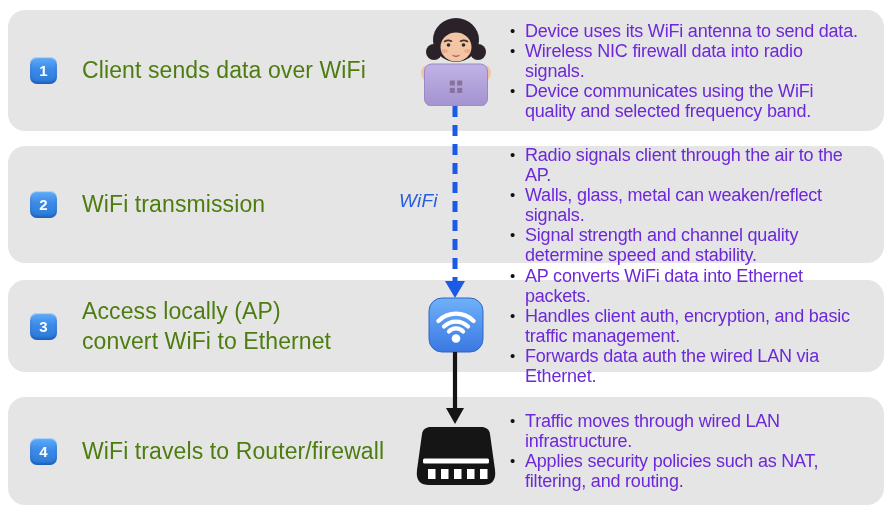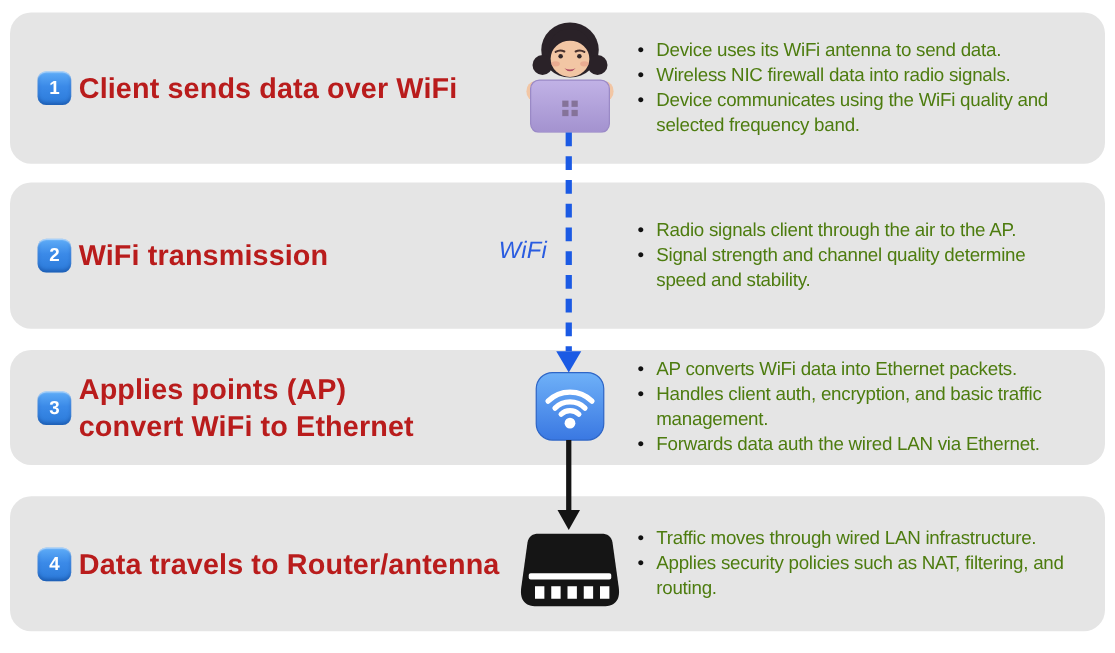--- a/index.html
+++ b/index.html
@@ -12,27 +12,27 @@
     display:flex;align-items:center;
   }
   .badge{
     width:27px;height:27px;border-radius:7px;flex:0 0 27px;
     background:linear-gradient(180deg,#5fadf8 0%,#3b8ae8 45%,#2b7ad9 100%);
     box-shadow:inset 0 1px 1px rgba(255,255,255,.55), inset 0 -2px 3px rgba(0,40,110,.35);
     display:flex;align-items:center;justify-content:center;
     color:#fff;font-weight:bold;font-size:15px;margin-left:22px;
   }
   .title{
-    margin:0 0 0 6px;font-size:23px;font-weight:700;line-height:1.32;
-    letter-spacing:.1px;color:#b91c1c;white-space:pre-line;
+    margin:0 0 0 25px;font-size:23px;font-weight:400;line-height:1.32;
+    letter-spacing:.1px;color:#4d7c0f;white-space:pre-line;
   }
   .bullets{
     position:absolute;left:500px;top:50%;transform:translateY(-50%);
     width:356px;margin:0;padding:0;list-style:none;
-    font-size:15px;line-height:20px;letter-spacing:-.2px;color:#4d7c0f;
+    font-size:18px;line-height:20px;letter-spacing:-.2px;color:#6d28d9;
   }
   .bullets li{position:relative;padding-left:17px;}
   .bullets li::before{
     content:"\2022";position:absolute;left:2px;top:0;color:#111;font-size:15px;
   }
   .connector{position:absolute;inset:0;pointer-events:none;text-align:center;}
   .abs{position:absolute;}
   .wifi-label{
     font-style:italic;font-size:19px;font-weight:500;color:#2a5ce0;letter-spacing:.2px;
   }
@@ -54,42 +54,43 @@
     </ul>
   </section>
 
   <section class="row" style="top:146px;height:117px;">
     <div class="badge">
       <span>2</span>
     </div>
     <h2 class="title">WiFi transmission</h2>
     <ul class="bullets">
       <li>Radio signals client through the air to the AP.</li>
+      <li>Walls, glass, metal can weaken/reflect signals.</li>
       <li>Signal strength and channel quality determine speed and stability.</li>
     </ul>
   </section>
 
   <section class="row" style="top:280px;height:92px;">
     <div class="badge">
       <span>3</span>
     </div>
-    <h2 class="title">Applies points (AP)
+    <h2 class="title">Access locally (AP)
 convert WiFi to Ethernet</h2>
     <ul class="bullets">
       <li>AP converts WiFi data into Ethernet packets.</li>
       <li>Handles client auth, encryption, and basic traffic management.</li>
       <li>Forwards data auth the wired LAN via Ethernet.</li>
     </ul>
   </section>
 
   <section class="row" style="top:397px;height:108px;">
     <div class="badge">
       <span>4</span>
     </div>
-    <h2 class="title">Data travels to Router/antenna</h2>
+    <h2 class="title">WiFi travels to Router/firewall</h2>
     <ul class="bullets">
       <li>Traffic moves through wired LAN infrastructure.</li>
       <li>Applies security policies such as NAT, filtering, and routing.</li>
     </ul>
   </section>
 
   <div class="connector">
 
     <svg class="abs" style="left:421px;top:10px;" width="70" height="96" viewBox="0 0 70 96">
       <defs>

